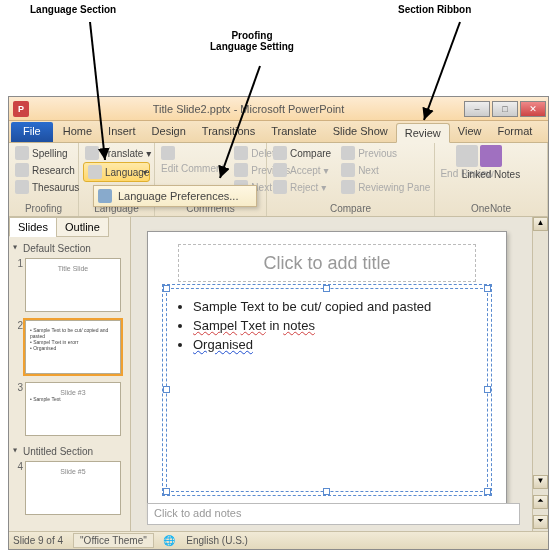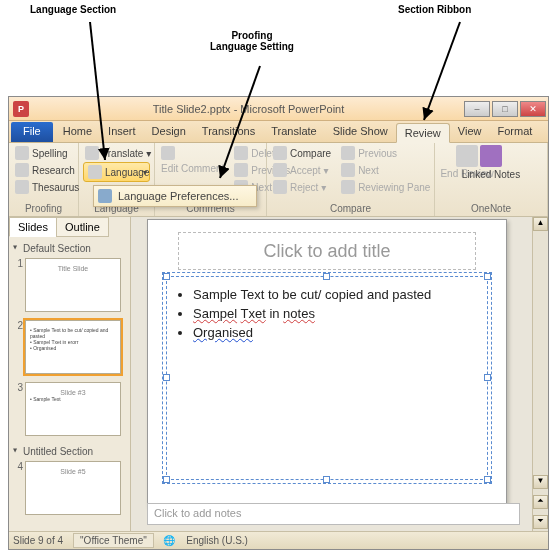--- a/index.html
+++ b/index.html
@@ -49,21 +49,21 @@
   .section-hdr{ font-size:10px; color:#555; padding:4px 2px 2px 12px; position:relative;}
   .section-hdr::before{content:"▸"; position:absolute;left:2px; transform:rotate(90deg); font-size:8px;}
   .thumb-row{ display:flex; align-items:flex-start; gap:2px; padding:2px 2px 6px 2px;}
   .thumb-num{ font-size:10px; color:#666; width:10px; text-align:right;}
   .thumb{ width:96px; height:54px; background:#fff; border:1px solid #b5ad95; font-size:5px; color:#444; padding:6px 4px; overflow:hidden;}
   .thumb.sel{ outline:2px solid #f0a030;}
   .thumb .tt{ font-size:7px; text-align:center; color:#888;}
   .thumb .tb{ font-size:5px; line-height:1.2;}
 
   .editor { flex:1; position:relative; background:#e9e5da; overflow:hidden;}
-  .slide-canvas{ position:absolute; left:16px; top:2px; width:360px; height:288px; background:#fff; border:1px solid #999; box-shadow:2px 2px 4px rgba(0,0,0,.2);}
+  .slide-canvas{ position:absolute; left:16px; top:14px; width:360px; height:288px; background:#fff; border:1px solid #999; box-shadow:2px 2px 4px rgba(0,0,0,.2);}
   .title-ph{ position:absolute; left:30px; top:12px; right:30px; height:38px; border:1px dashed #bbb; display:flex;align-items:center;justify-content:center; color:#999; font-size:18px;}
   .body-ph{ position:absolute; left:18px; top:56px; right:18px; bottom:26px; border:1px dashed #5a8bd0; outline:1px dashed #5a8bd0; outline-offset:3px;}
   .body-ph .handle{position:absolute;width:7px;height:7px;background:#fff;border:1px solid #5a8bd0;}
   .h-tl{top:-4px;left:-4px}.h-tr{top:-4px;right:-4px}.h-bl{bottom:-4px;left:-4px}.h-br{bottom:-4px;right:-4px}
   .h-t{top:-4px;left:50%;margin-left:-4px}.h-b{bottom:-4px;left:50%;margin-left:-4px}
   .h-l{left:-4px;top:50%;margin-top:-4px}.h-r{right:-4px;top:50%;margin-top:-4px}
   .body-ph ul{ list-style:disc; padding:10px 8px 8px 26px; font-size:13px; color:#222;}
   .body-ph li{ margin-bottom:4px;}
   .sqg{ text-decoration: underline wavy #d04040; text-decoration-thickness:1px;}
   .sqb{ text-decoration: underline wavy #2050d0; text-decoration-thickness:1px;}

